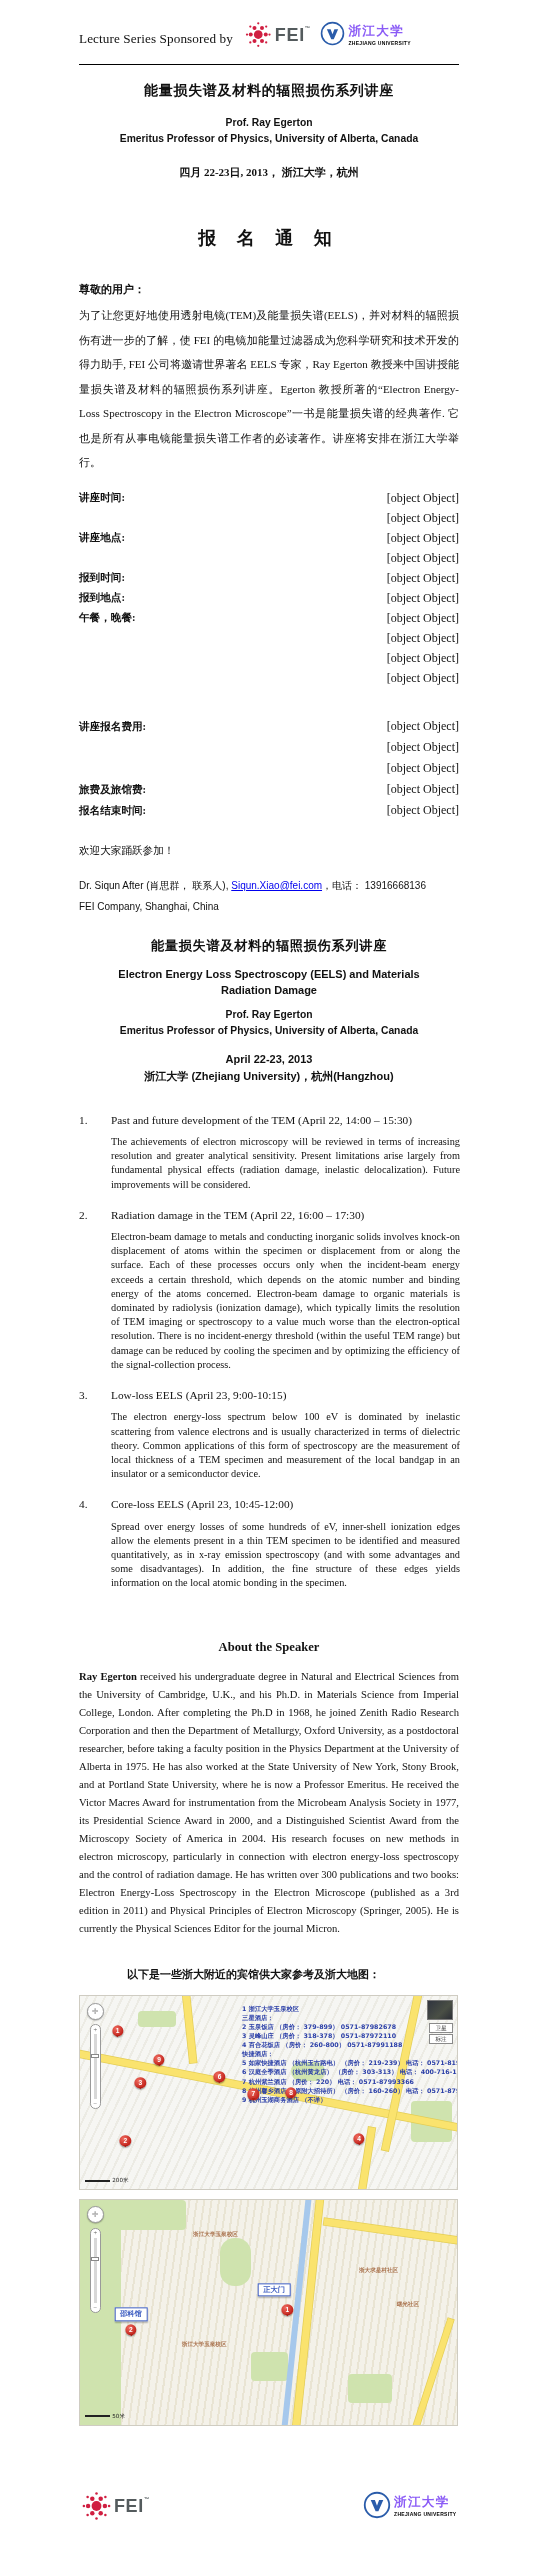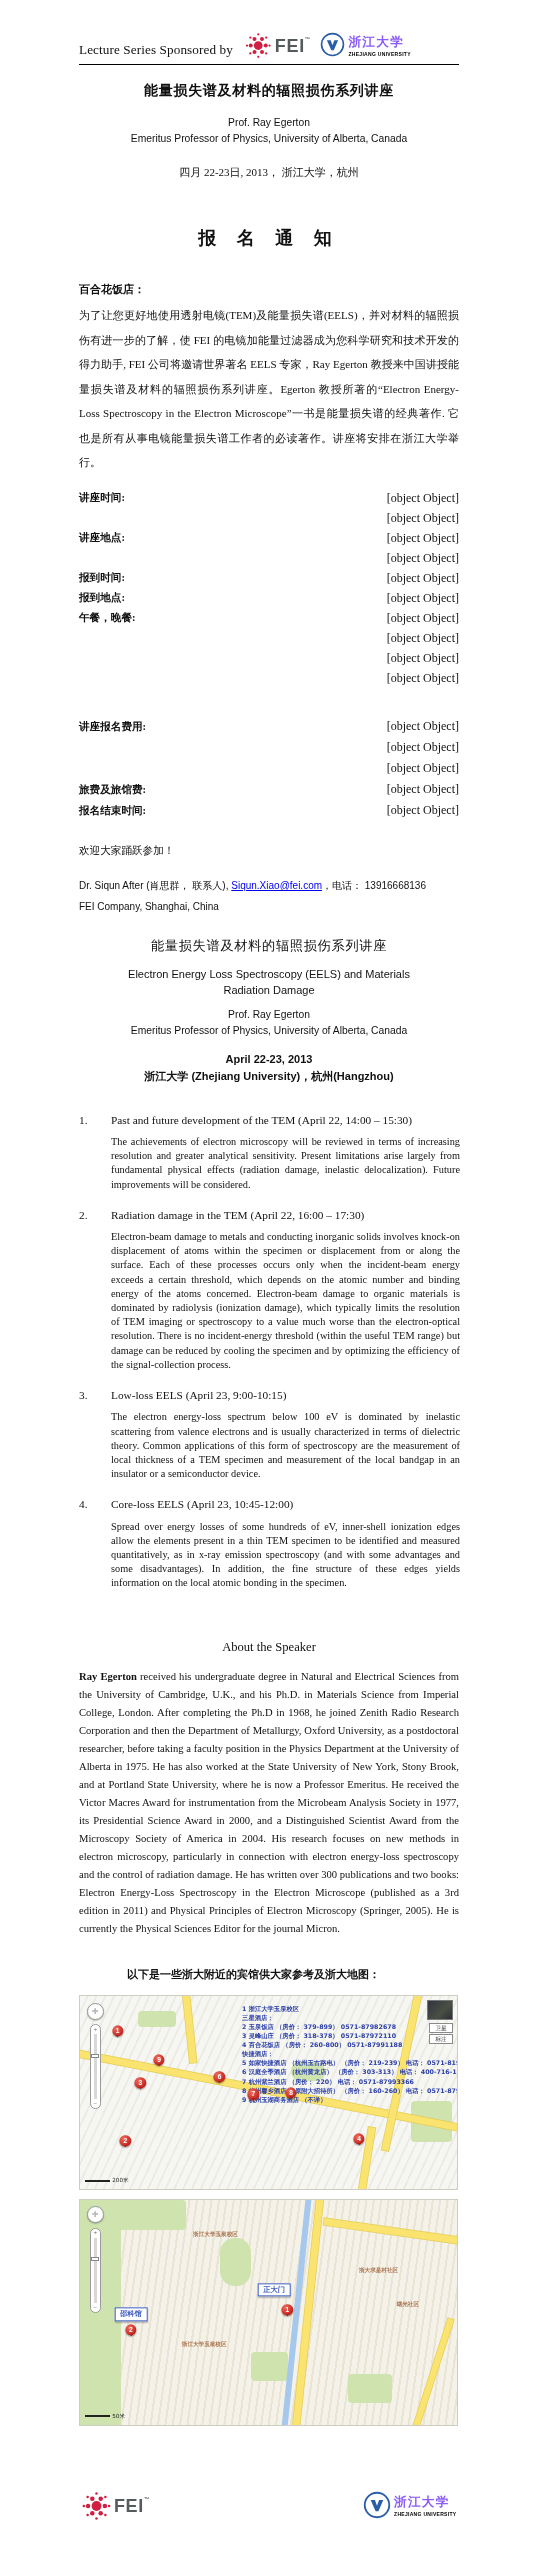--- a/index.html
+++ b/index.html
@@ -7,39 +7,39 @@
   .page{
     width:538px; height:2576px; overflow:hidden; background:#fff;
     padding:16px 79px 0 79px; position:relative;
     font-family:"Liberation Serif","DejaVu Serif",serif; color:#111;
   }
   .sans{ font-family:"Liberation Sans","DejaVu Sans",sans-serif; }
   .serif{ font-family:"Liberation Serif","DejaVu Serif",serif; }
 
   
   .header-row{ display:flex; align-items:flex-end; border-bottom:1.3px solid #000;
-    padding-bottom:5px; height:49px; }
+    padding-bottom:16px; height:49px; }
   .sponsor-text{ font-size:13.2px; letter-spacing:0.1px; line-height:1; padding-bottom:2.6px; }
   .logo-cluster{ display:flex; align-items:center; gap:9.3px; margin-left:12px; }
 
   .fei-logo{ display:flex; align-items:center; gap:3.3px; }
   .fei-logo svg{ display:block; }
   .fei-word{ font-family:"Liberation Sans","DejaVu Sans",sans-serif; font-weight:bold;
     color:#545b5d; font-size:18px; line-height:1; letter-spacing:0.7px; }
   .fei-word sup{ font-size:5.3px; vertical-align:top; }
   .fei-logo.small .fei-word{ font-size:18px; }
 
   .zju-logo{ display:flex; align-items:center; gap:3.3px; }
   .zju-cn{ font-weight:bold; font-size:12.6px; letter-spacing:1.3px; color:#8b5cf6;
     font-family:"DejaVu Serif","Liberation Serif",serif; }
   .zju-en{ font-family:"Liberation Sans","DejaVu Sans",sans-serif; font-weight:bold;
     font-size:5px; letter-spacing:0.3px; color:#000; }
 
   
-  .center{ text-align:center; }
+  .center{ text-align:center;font-weight:bold; }
   .series-title{ font-size:14px; font-weight:bold; margin-top:17px; letter-spacing:0.7px;}
   .speaker-block{ margin-top:14.6px; font-size:10.3px; line-height:16.6px; }
   .date-cn{ margin-top:17px; font-size:11px; }
   .notice-title{ margin-top:46px; font-size:18px; font-weight:bold; letter-spacing:8px; }
 
   
   .greeting{ margin-top:32px; font-size:11px; font-weight:bold; }
   .intro{ margin-top:6.6px; font-size:11px; line-height:24.5px; text-align:justify; }
 
   .info-table{ margin-top:13.2px; }
@@ -189,21 +189,21 @@
 
   <div class="series-title center">能量损失谱及材料的辐照损伤系列讲座</div>
   <div class="speaker-block center sans">
     <div>Prof. Ray Egerton</div>
     <div>Emeritus Professor of Physics, University of Alberta, Canada</div>
   </div>
   <div class="date-cn center">四月 22-23日, 2013，  浙江大学，杭州</div>
 
   <div class="notice-title center">报 名 通 知</div>
 
-  <div class="greeting">百合花饭店：</div>
+  <div class="greeting">尊敬的用户：</div>
   <p class="intro">为了让您更好地使用透射电镜(TEM)及能量损失谱(EELS)，并对材料的辐照损伤有进一步的了解，使 FEI 的电镜加能量过滤器成为您科学研究和技术开发的得力助手, FEI 公司将邀请世界著名 EELS 专家，Ray Egerton 教授来中国讲授能量损失谱及材料的辐照损伤系列讲座。Egerton 教授所著的“Electron Energy-Loss Spectroscopy in the Electron Microscope”一书是能量损失谱的经典著作. 它也是所有从事电镜能量损失谱工作者的必读著作。讲座将安排在浙江大学举行。</p>
 
   <div class="info-table">
 
       <div class="info-row">
         <div class="info-label">讲座时间:</div>
         <div class="info-value">
 
             <div class="info-line">[object Object]</div>
 

